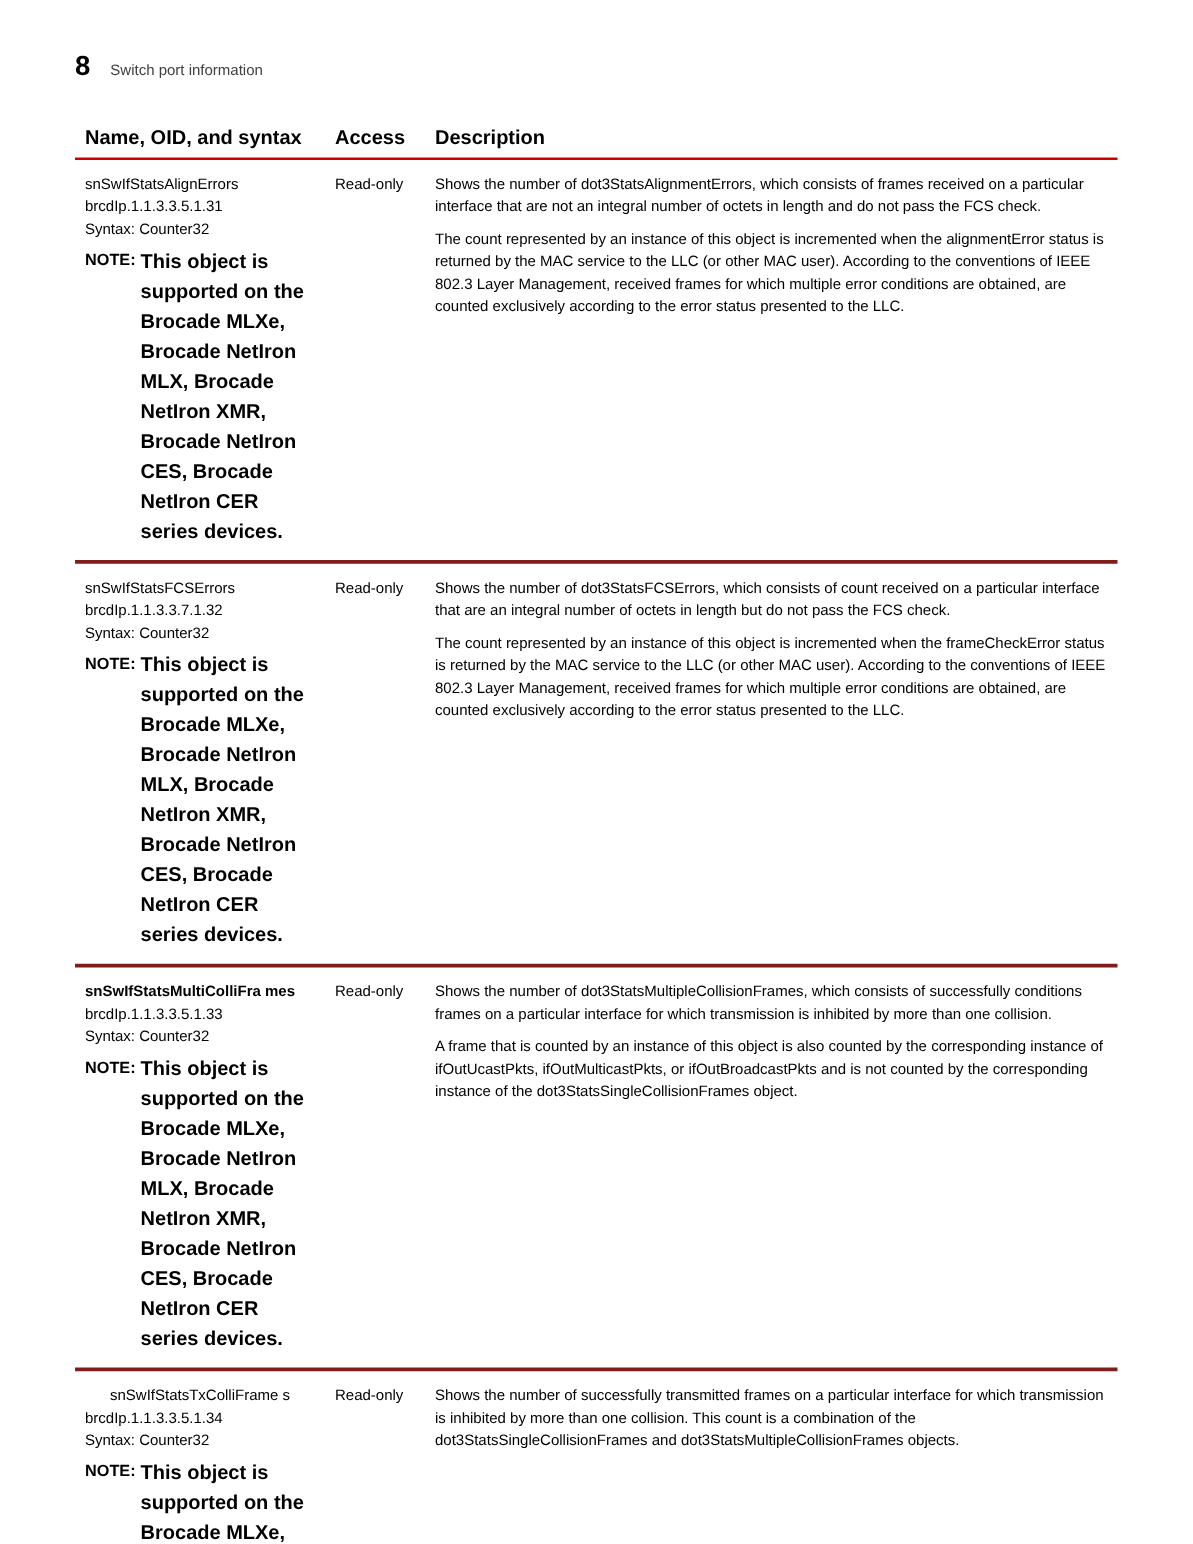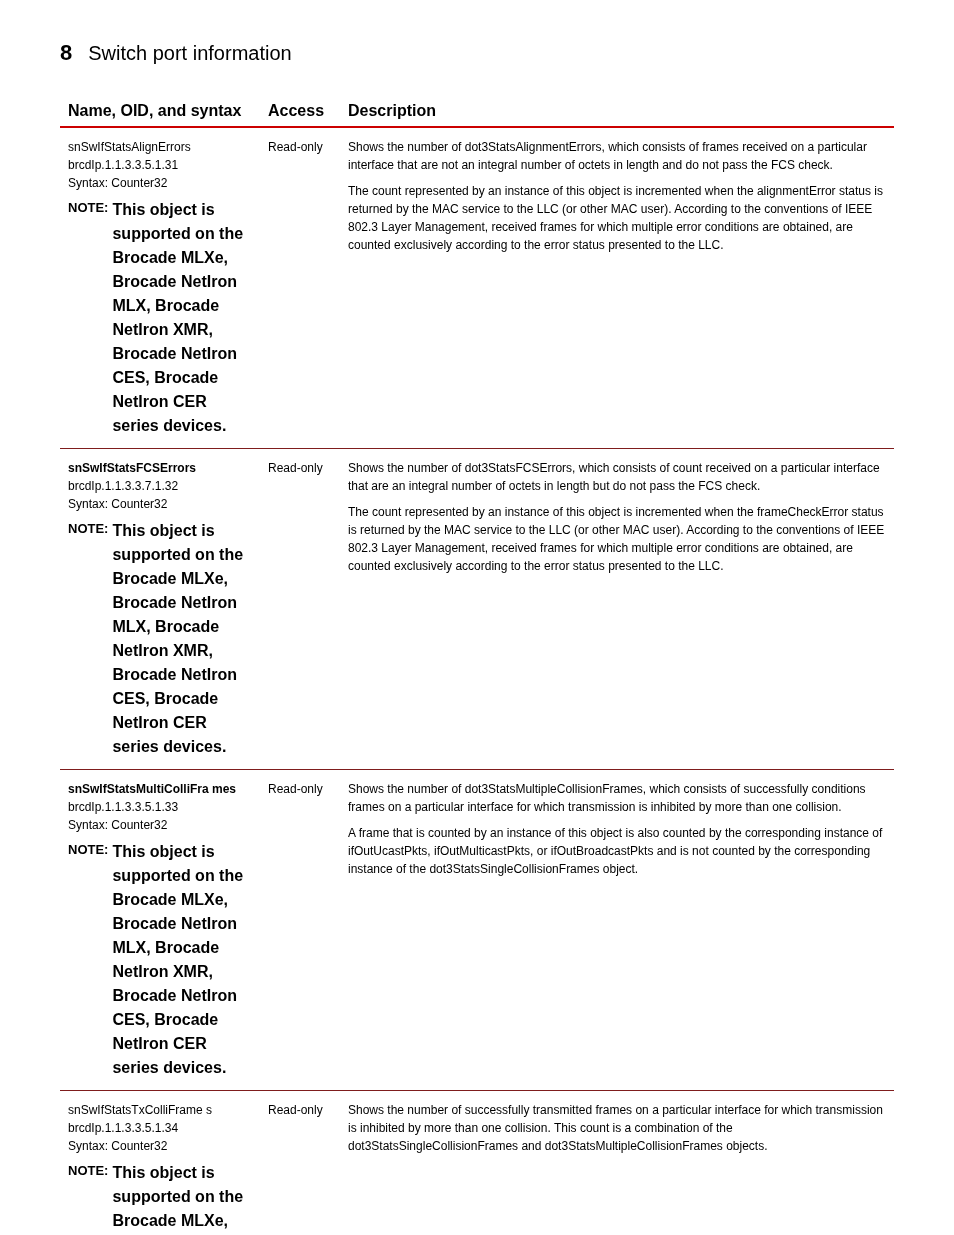--- a/index.html
+++ b/index.html
@@ -14,39 +14,39 @@
       display: flex;
       align-items: baseline;
       gap: 16px;
       margin-bottom: 30px;
     }
     .page-number {
       font-size: 22px;
       font-weight: bold;
     }
     .page-title {
-      font-size: 20px;
-      color: #000000;
+      font-size: 12px;
+      color: #404040;
     }
     table {
       width: 100%;
       border-collapse: collapse;
       margin-top: 10px;
     }
     thead tr {
       border-bottom: 2px solid #cc0000;
     }
     thead th {
       text-align: left;
       padding: 6px 8px;
       font-size: 16px;
       font-weight: bold;
     }
     tbody tr {
-      border-bottom: 1px solid #7f1d1d;
+      border-bottom: 3px solid #7f1d1d;
       vertical-align: top;
     }
     td {
       padding: 10px 8px;
       font-size: 12px;
       line-height: 1.5;
       vertical-align: top;
     }
     .col-name { width: 200px; }
     .col-access { width: 80px; }
@@ -100,21 +100,21 @@
           </div>
         </td>
         <td class="col-access">Read-only</td>
         <td class="col-desc">
           <div class="desc-para">Shows the number of dot3StatsAlignmentErrors, which consists of frames received on a particular interface that are not an integral number of octets in length and do not pass the FCS check.</div>
           <div class="desc-para">The count represented by an instance of this object is incremented when the alignmentError status is returned by the MAC service to the LLC (or other MAC user). According to the conventions of IEEE 802.3 Layer Management, received frames for which multiple error conditions are obtained, are counted exclusively according to the error status presented to the LLC.</div>
         </td>
       </tr>
       <tr>
         <td class="col-name">
-          <div style="font-weight: bold;">snSwIfStatsFCSErrors</div>
+          <div style="font-weight: normal;">snSwIfStatsFCSErrors</div>
           <div>brcdIp.1.1.3.3.7.1.32</div>
           <div>Syntax: Counter32</div>
           <div class="note-block" style="margin-top: 6px;">
             <span class="note-label">NOTE: </span>
             <span class="note-text">This object is supported on the Brocade MLXe, Brocade NetIron MLX, Brocade NetIron XMR, Brocade NetIron CES, Brocade NetIron CER series devices.</span>
           </div>
         </td>
         <td class="col-access">Read-only</td>
         <td class="col-desc">
           <div class="desc-para">Shows the number of dot3StatsFCSErrors, which consists of count received on a particular interface that are an integral number of octets in length but do not pass the FCS check.</div>
@@ -132,21 +132,21 @@
           </div>
         </td>
         <td class="col-access">Read-only</td>
         <td class="col-desc">
           <div class="desc-para">Shows the number of dot3StatsMultipleCollisionFrames, which consists of successfully conditions frames on a particular interface for which transmission is inhibited by more than one collision.</div>
           <div class="desc-para">A frame that is counted by an instance of this object is also counted by the corresponding instance of ifOutUcastPkts, ifOutMulticastPkts, or ifOutBroadcastPkts and is not counted by the corresponding instance of the dot3StatsSingleCollisionFrames object.</div>
         </td>
       </tr>
       <tr>
         <td class="col-name">
-          <div style="font-weight: normal;">snSwIfStatsTxColliFrame s</div>
+          <div style="font-weight: normal; text-align: center;">snSwIfStatsTxColliFrame s</div>
           <div>brcdIp.1.1.3.3.5.1.34</div>
           <div>Syntax: Counter32</div>
           <div class="note-block" style="margin-top: 6px;">
             <span class="note-label">NOTE: </span>
             <span class="note-text">This object is supported on the Brocade MLXe, Brocade NetIron MLX, Brocade NetIron XMR, Brocade NetIron CES, Brocade NetIron CER series devices.</span>
           </div>
         </td>
         <td class="col-access">Read-only</td>
         <td class="col-desc">
           <div class="desc-para">Shows the number of successfully transmitted frames on a particular interface for which transmission is inhibited by more than one collision. This count is a combination of the dot3StatsSingleCollisionFrames and dot3StatsMultipleCollisionFrames objects.</div>

